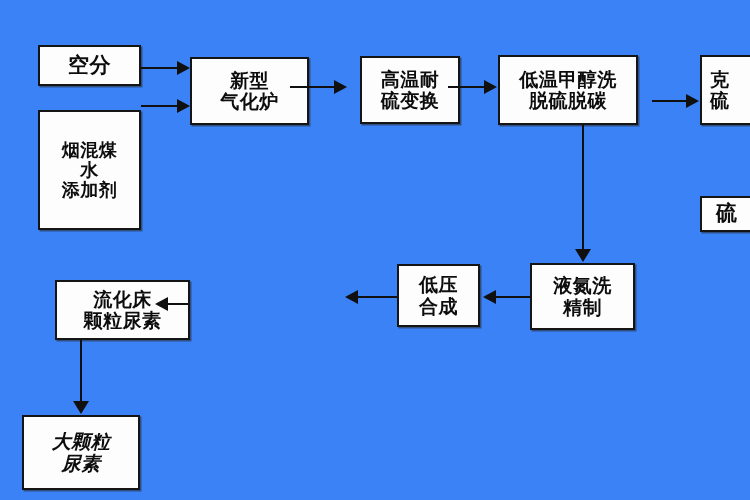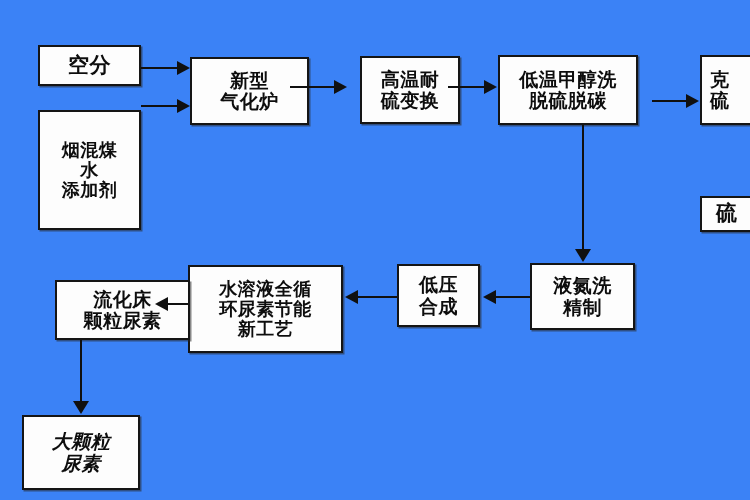--- a/index.html
+++ b/index.html
@@ -87,23 +87,20 @@
 硫</div>
 
   <div class="node n-1line" style="left:700px; top:196px; width:62px; height:36px; justify-content:flex-start; padding-left:14px;">硫</div>
 
   <div class="node n-2line" style="left:530px; top:263px; width:105px; height:67px;">液氮洗
 精制</div>
 
   <div class="node n-2line" style="left:397px; top:264px; width:83px; height:63px;">低压
 合成</div>
 
-  <div class="node n-3line" style="left:188px; top:265px; width:155px; height:88px;">水溶液全循
-环尿素节能
-新工艺</div>
 
   <div class="node n-2line" style="left:8px; top:280px; width:135px; height:60px;margin-left:47px;">流化床
 颗粒尿素</div>
 
   <div class="node n-2line" style="left:22px; top:415px; width:118px; height:75px;font-style:italic;">大颗粒
 尿素</div>
 
   <div class="edge edge-h" style="left:141px; top:67px; width:44px;"></div>
   <div class="arrowhead ah-right" style="left:177px; top:61px;"></div>
 

